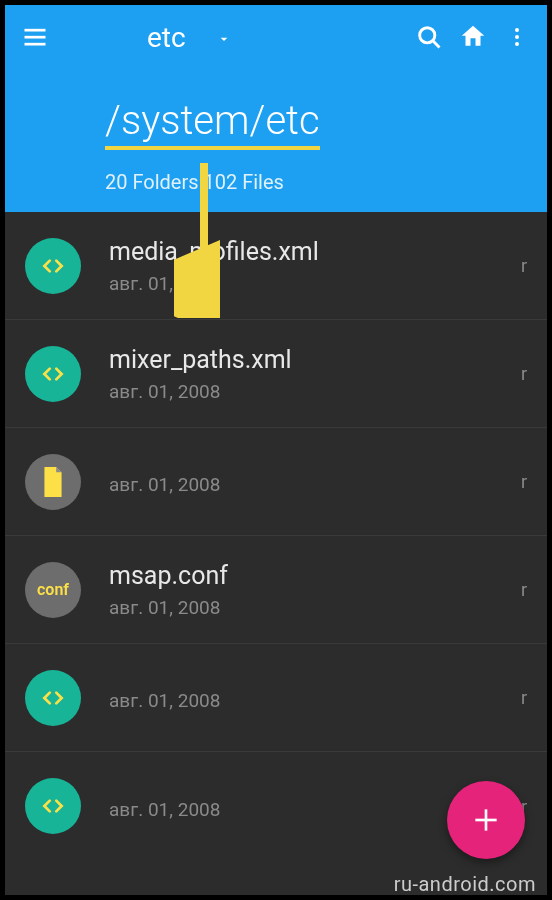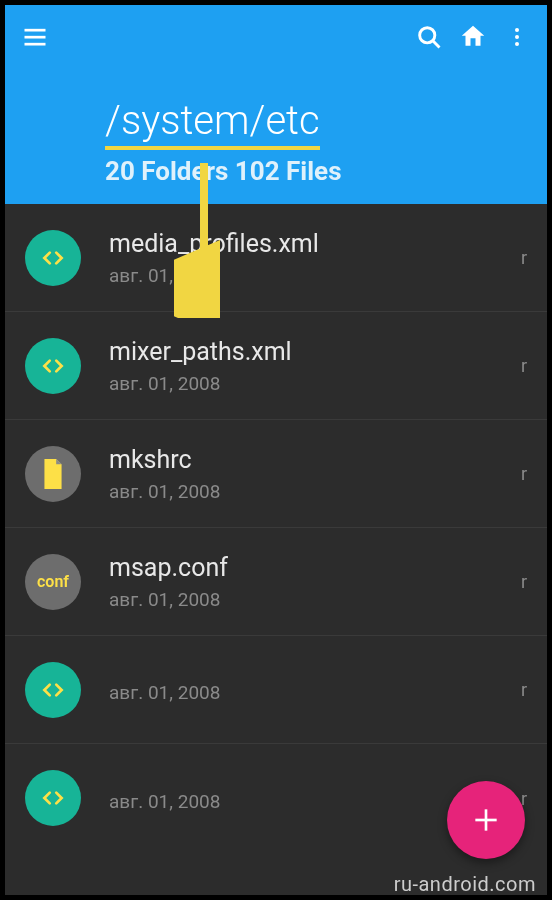--- a/index.html
+++ b/index.html
@@ -48,24 +48,24 @@
   }
   .path-text {
     font-size: 40px;
     font-weight: 300;
     color: #fff;
     display: inline-block;
     border-bottom: 4px solid #f1d642;
     padding-bottom: 2px;
   }
   .path-sub {
-    font-size: 26px;
+    font-size: 20px;
     color: #dff1fb;
-    margin-top: 6px;
-    font-weight: 700;
+    margin-top: 20px;
+    font-weight: 400;
   }
   .list { }
   .row {
     display: flex;
     align-items: center;
     height: 108px;
     padding: 0 20px 0 14px;
     border-bottom: 1px solid #3a3a3a;
     cursor: pointer;
   }
@@ -136,20 +136,28 @@
 <div class="frame">
   <div class="header">
     <div class="topbar">
       <div class="icon-btn">
         <svg width="28" height="28" viewBox="0 0 24 24" fill="currentColor">
             <rect x="3" y="5" width="18" height="2.3"></rect>
             <rect x="3" y="11" width="18" height="2.3"></rect>
             <rect x="3" y="17" width="18" height="2.3"></rect>
           </svg>
       </div>
+      <div class="title-row">
+        <span>etc</span>
+        <span class="dd">
+          <svg width="16" height="16" viewBox="0 0 24 24" fill="currentColor">
+              <path d="M7 10l5 5 5-5z"></path>
+            </svg>
+        </span>
+      </div>
       <div class="spacer"></div>
       <div class="icon-btn">
         <svg width="28" height="28" viewBox="0 0 24 24" fill="none" stroke="currentColor" stroke-width="2.5">
             <circle cx="10.5" cy="10.5" r="6.5"></circle>
             <line x1="15.5" y1="15.5" x2="21" y2="21"></line>
           </svg>
       </div>
       <div class="icon-btn">
         <svg width="30" height="30" viewBox="0 0 24 24" fill="currentColor">
             <path d="M12 3l9 8h-3v8h-4v-6h-4v6H6v-8H3z"></path>
@@ -197,21 +205,20 @@
         <div class="file-perm">r</div>
       </div>
       <div class="row">
         <div class="file-icon fi-gray">
           <svg width="26" height="30" viewBox="0 0 24 28" fill="currentColor">
             <path d="M4 0h11l5 5v23H4z"></path>
             <path d="M15 0v5h5" fill="#8a8a8a"></path>
           </svg>
         </div>
         <div class="file-text">
-          <div class="file-name">mkshrc</div>
           <div class="file-date">авг. 01, 2008</div>
         </div>
         <div class="file-perm">r</div>
       </div>
       <div class="row">
         <div class="file-icon fi-gray">
           <span class="conf-label">conf</span>
         </div>
         <div class="file-text">
           <div class="file-name">msap.conf</div>

